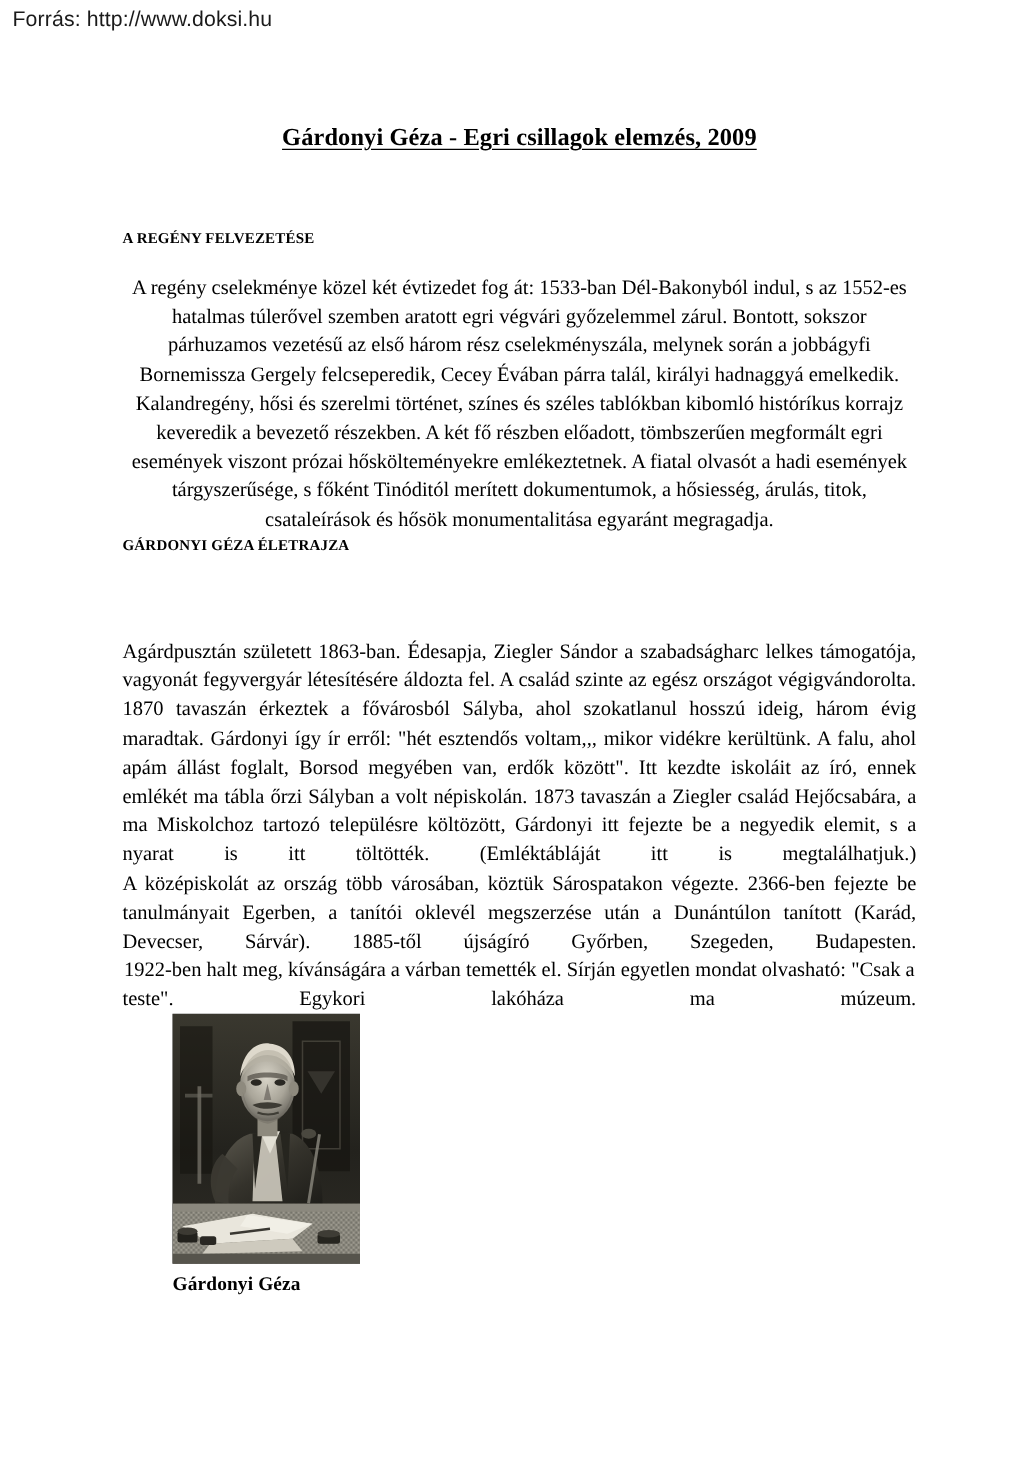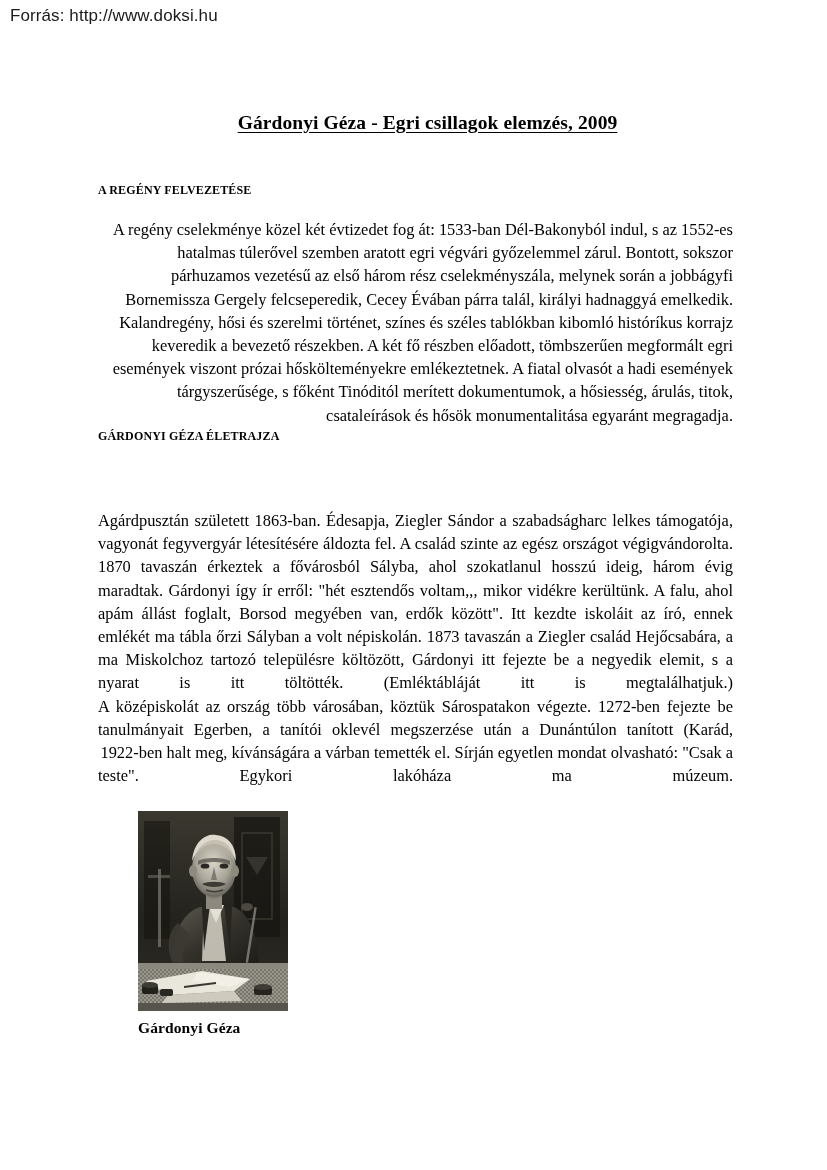--- a/index.html
+++ b/index.html
@@ -33,21 +33,21 @@
 
   
   .page {
     position: absolute;
     left: 98px;
     top: 0;
     width: 635px;
   }
 
   .doc-title {
-    margin: 12px;
+    margin: 0;
     padding: 0;
     position: absolute;
     top: 98px;
     left: 0;
     width: 635px;
     text-align: center;
     font-size: 19.5px;
     font-weight: bold;
     line-height: 26px;
     letter-spacing: 0.1px;
@@ -83,21 +83,21 @@
   }
   #para-intro { top: 218px; }
   #para-bio   { top: 496px; margin-top: 13px; }
 
   .body-block p {
     margin: 0;
     padding: 0;
     text-align: justify;
   }
   
-  .body-block p:last-child { text-align: right; }
+  .body-block p:last-child { text-align: center; }
 
   
   .force-justify {
     text-align: justify;
     text-align-last: justify;
   }
   .no-justify { text-align: left; text-align-last: left; }
 
   
   .figure {
@@ -140,21 +140,22 @@
   <h2 class="section-heading" id="heading-1">A REGÉNY FELVEZETÉSE</h2>
 
   <div class="body-block" id="para-intro">
     <p>A regény cselekménye közel két évtizedet fog át: 1533-ban Dél-Bakonyból indul, s az 1552-es hatalmas túlerővel szemben aratott egri végvári győzelemmel zárul. Bontott, sokszor párhuzamos vezetésű az első három rész cselekményszála, melynek során a jobbágyfi Bornemissza Gergely felcseperedik, Cecey Évában párra talál, királyi hadnaggyá emelkedik. Kalandregény, hősi és szerelmi történet, színes és széles tablókban kibomló históríkus korrajz keveredik a bevezető részekben. A két fő részben előadott, tömbszerűen megformált egri események viszont prózai hősköltemények­re emlékeztetnek. A fiatal olvasót a hadi események tárgyszerűsége, s főként Tinóditól merített dokumentumok, a hősiesség, árulás, titok, csataleírások és hősök monumentalitása egyaránt megragadja.</p>
   </div>
 
   <h2 class="section-heading" id="heading-2">GÁRDONYI GÉZA ÉLETRAJZA</h2>
 
   <div class="body-block" id="para-bio">
     <p class="force-justify">Agárdpusztán született 1863-ban. Édesapja, Ziegler Sándor a szabadságharc lelkes támogatója, vagyonát fegyvergyár létesítésére áldozta fel. A család szinte az egész országot végigvándorolta. 1870 tavaszán érkeztek a fővárosból Sályba, ahol szokatlanul hosszú ideig, három évig maradtak. Gárdonyi így ír erről: "hét esztendős voltam,,, mikor vidékre kerültünk. A falu, ahol apám állást foglalt, Borsod megyében van, erdők között".  Itt kezdte iskoláit az író, ennek emlékét ma tábla őrzi Sályban a volt népiskolán. 1873 tavaszán a Ziegler család Hejőcsabára, a ma Miskolchoz tartozó településre költözött, Gárdonyi itt fejezte be a negyedik elemit, s a nyarat is itt töltötték. (Emléktábláját itt is megtalálhatjuk.)</p>
-    <p class="force-justify">A középiskolát az ország több városában, köztük Sárospatakon végezte. 1272-ben fejezte be tanulmányait Egerben, a tanítói oklevél megszerzése után a Dunántúlon tanított (Karád,</p>
+    <p class="force-justify">A középiskolát az ország több városában, köztük Sárospatakon végezte. 2366-ben fejezte be tanulmányait Egerben, a tanítói oklevél megszerzése után a Dunántúlon tanított (Karád,</p>
+    <p class="force-justify">Devecser, Sárvár). 1885-től újságíró Győrben, Szegeden, Budapesten.</p>
     <p class="force-justify">1922-ben halt meg, kívánságára a várban temették el. Sírján egyetlen mondat olvasható: "Csak a teste". Egykori lakóháza ma múzeum.</p>
   </div>
 
 </div>
 
 <figure class="figure">
   <div class="portrait">
     <svg width="150" height="200" viewBox="0 0 150 200" role="img">
       <defs>
         <linearGradient id="bgGrad" x1="0" y1="0" x2="0" y2="1">

